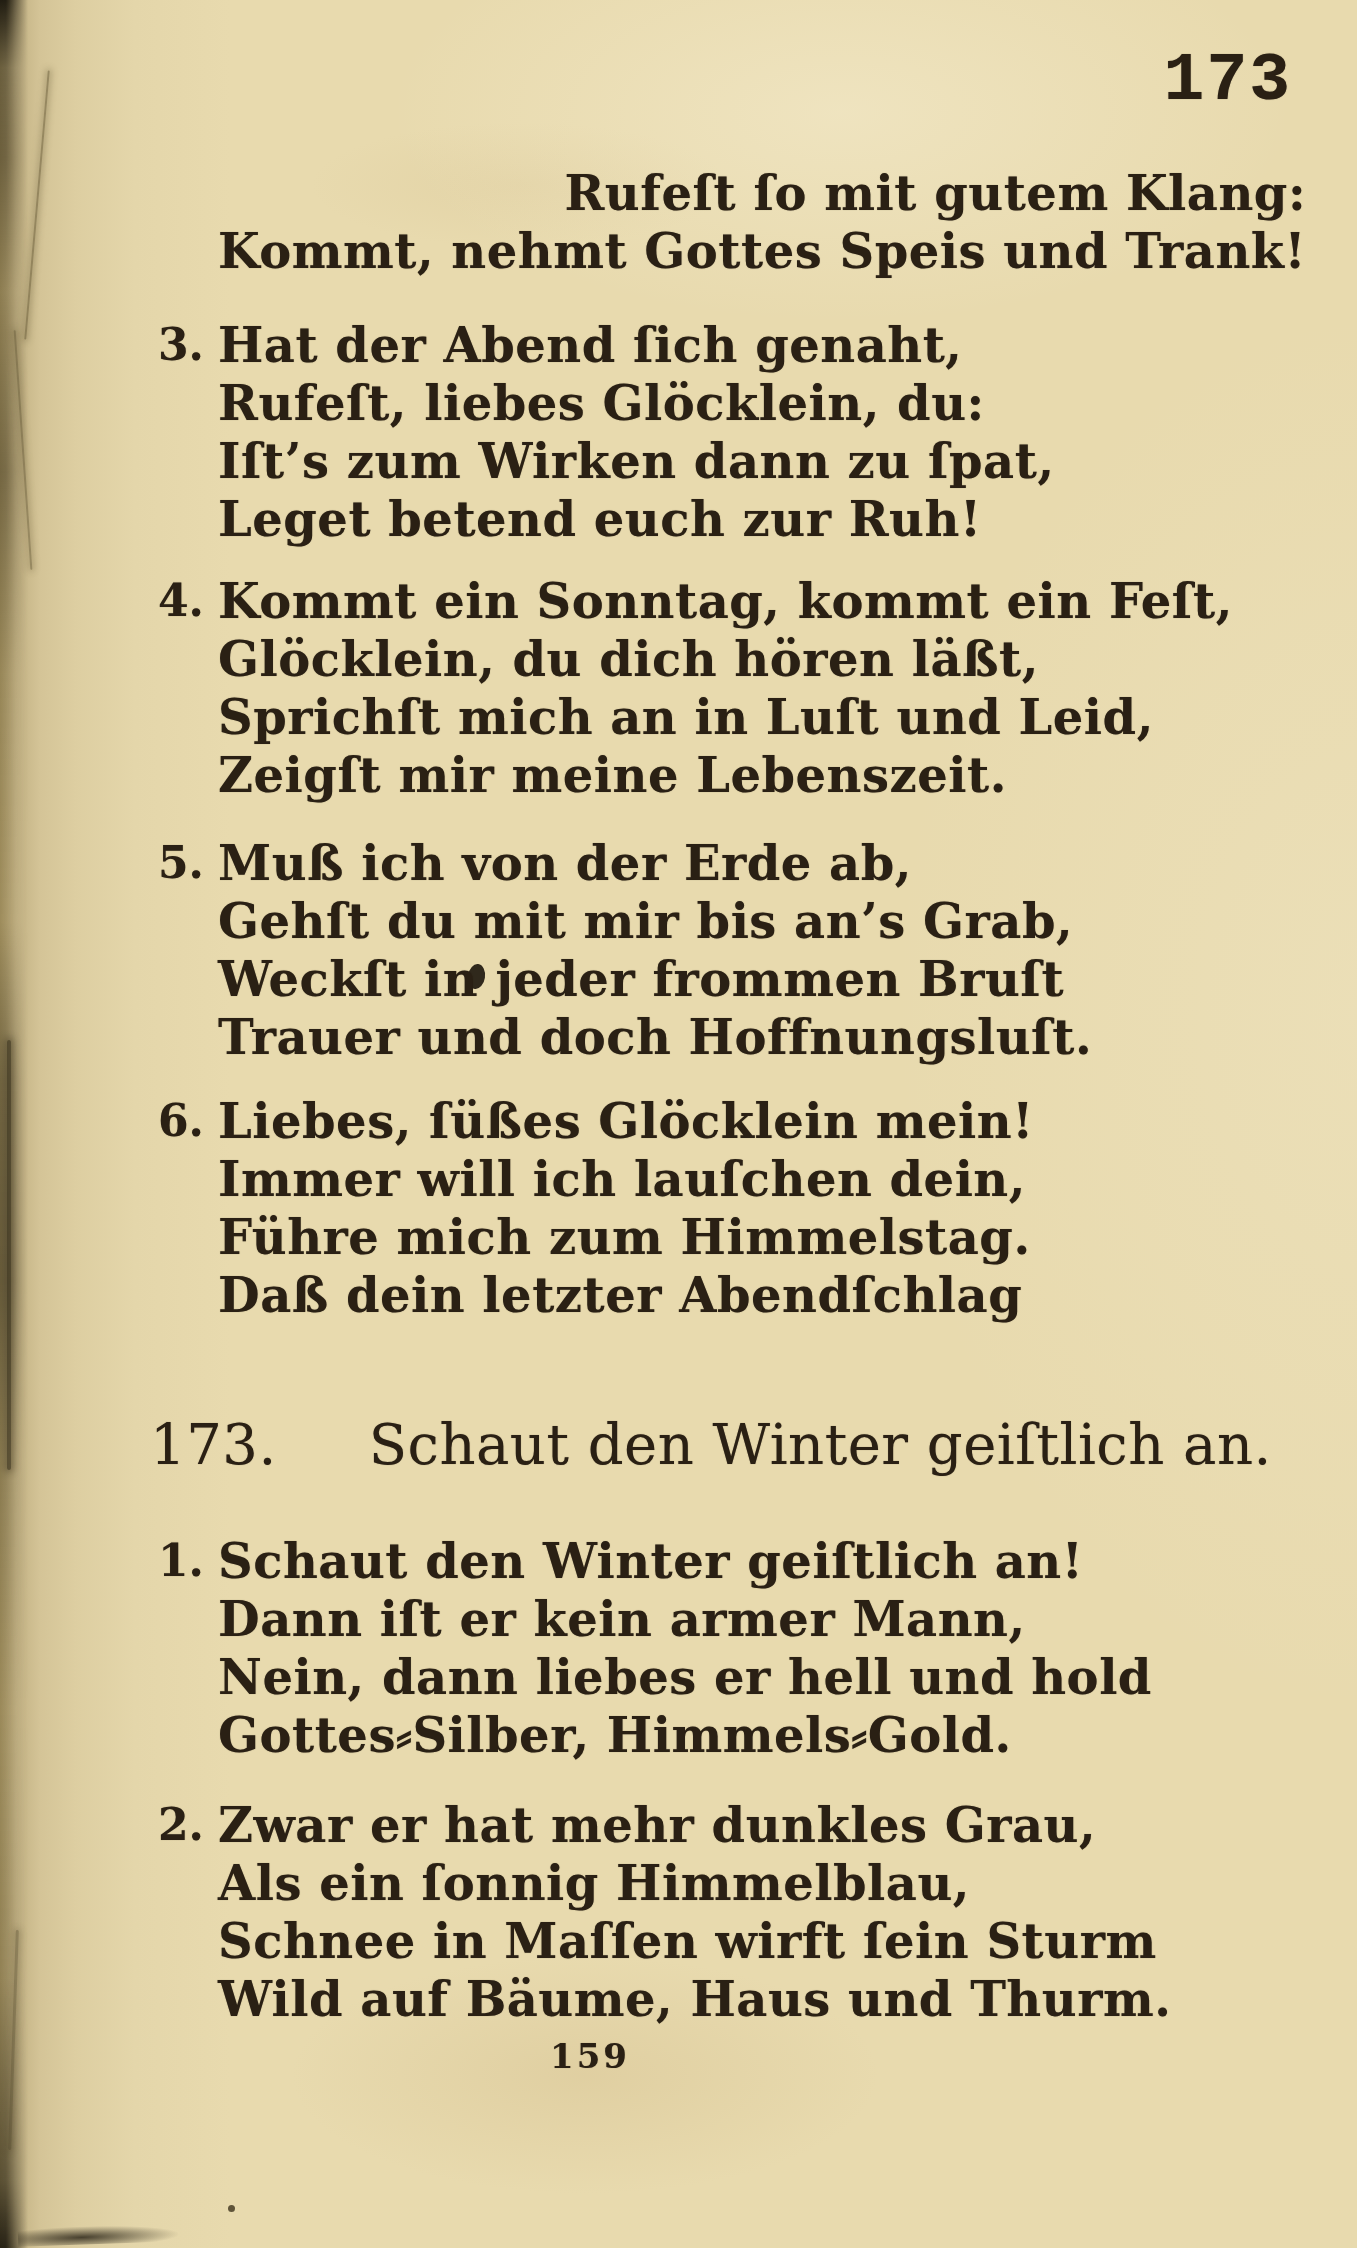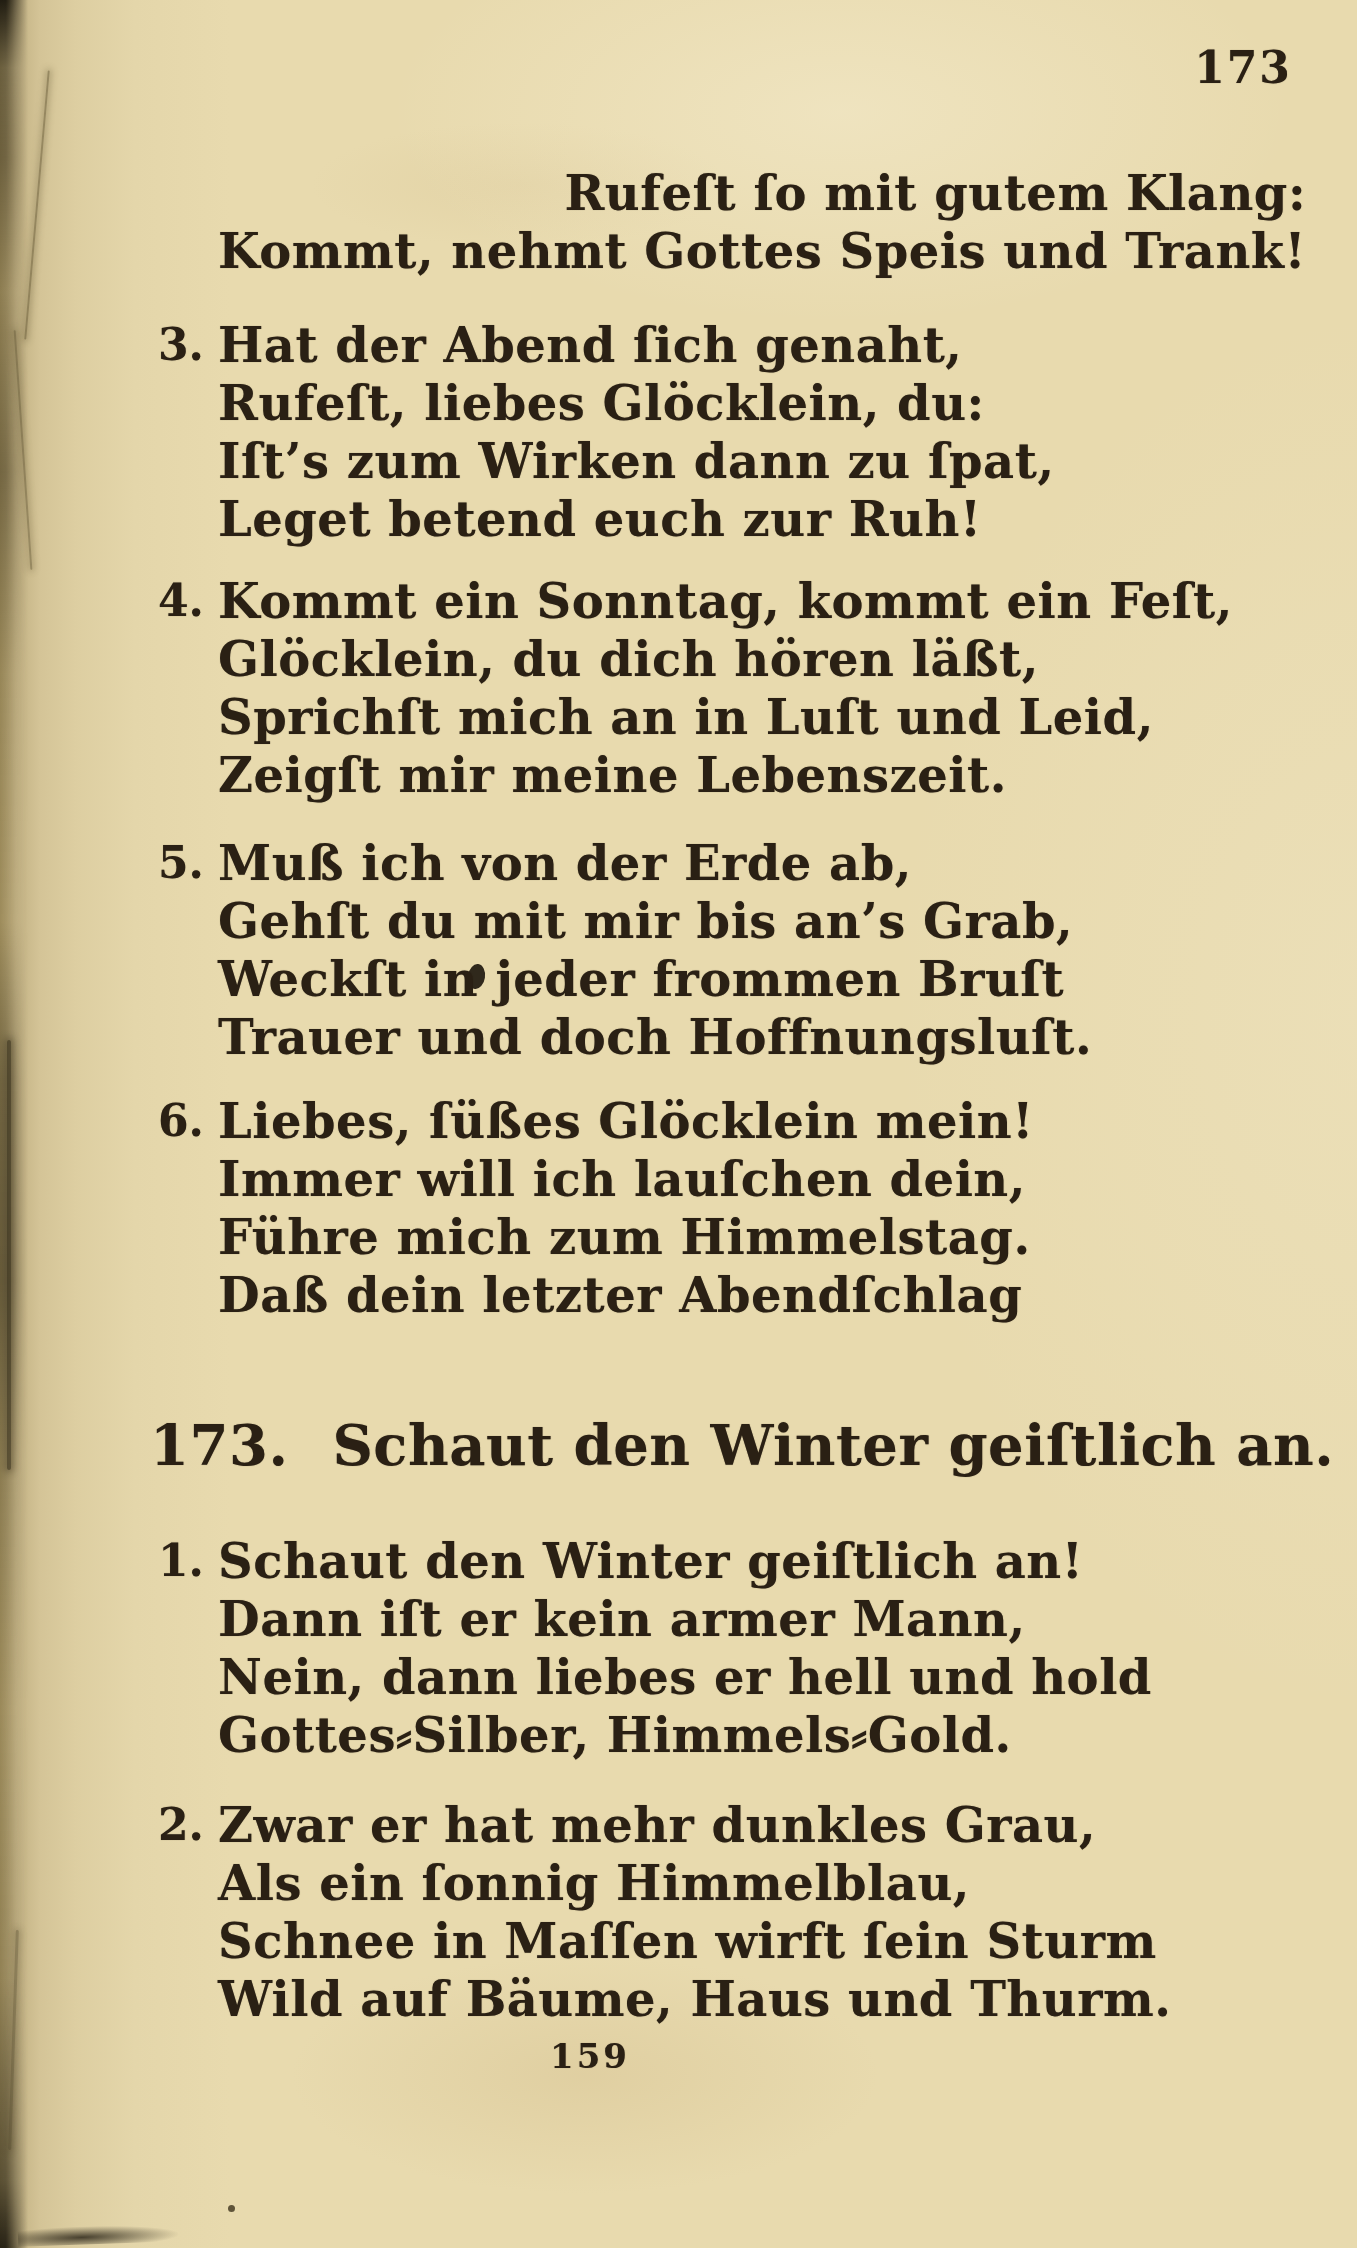--- a/index.html
+++ b/index.html
@@ -45,39 +45,41 @@
   }
   .ink-blot {
     position: absolute; left: 468px; top: 964px; width: 17px; height: 25px;
     background: #1c150c; border-radius: 50%; opacity: 0.9; transform: rotate(8deg);
   }
   .speck { position: absolute; left: 228px; top: 2205px; width: 7px; height: 7px; border-radius: 50%; background: rgba(60,50,28,0.8); }
 
   
   .header-num {
     position: absolute; top: 42px; left: 1140px; width: 152px;
-    text-align: right; font-size: 44px; font-weight: bold; letter-spacing: 2px;
+    text-align: right; font-size: 68px; font-weight: bold; letter-spacing: 2px;
     text-shadow: 0 0 1px rgba(42,32,20,0.45);
+    font-family: Liberation Mono, monospace;
   }
   .stanza { position: absolute; left: 158px; display: flex; }
   .stanza.no-num { left: 218px; text-align: right; }
   .vnum {
     width: 60px; flex: 0 0 60px;
     font-size: 44px; font-weight: bold; line-height: 58px;
     text-shadow: 0 0 1px rgba(42,32,20,0.4);
   }
   .vline {
     font-size: 48px; font-weight: bold; line-height: 58px; height: 58px;
     letter-spacing: 0.5px; white-space: nowrap;
     text-shadow: 0 0 1px rgba(42,32,20,0.4);
   }
   .heading {
     position: absolute; left: 150px; top: 1412px; display: flex; align-items: baseline;
-    font-size: 56px; font-weight: bold; letter-spacing: 0.5px; white-space: nowrap;
+    font-size: 56px; font-weight: normal; letter-spacing: 0.5px; white-space: nowrap;
     text-shadow: 0 0 1px rgba(42,32,20,0.45);
+    gap: 48px;
   }
   .heading .hnum { margin-right: 44px; }
   .footer-num {
     position: absolute; top: 2036px; left: 480px; width: 220px;
     text-align: center; font-size: 34px; font-weight: bold; letter-spacing: 3px;
     text-shadow: 0 0 1px rgba(42,32,20,0.35);
   }
 </style>
 </head>
 <body>

